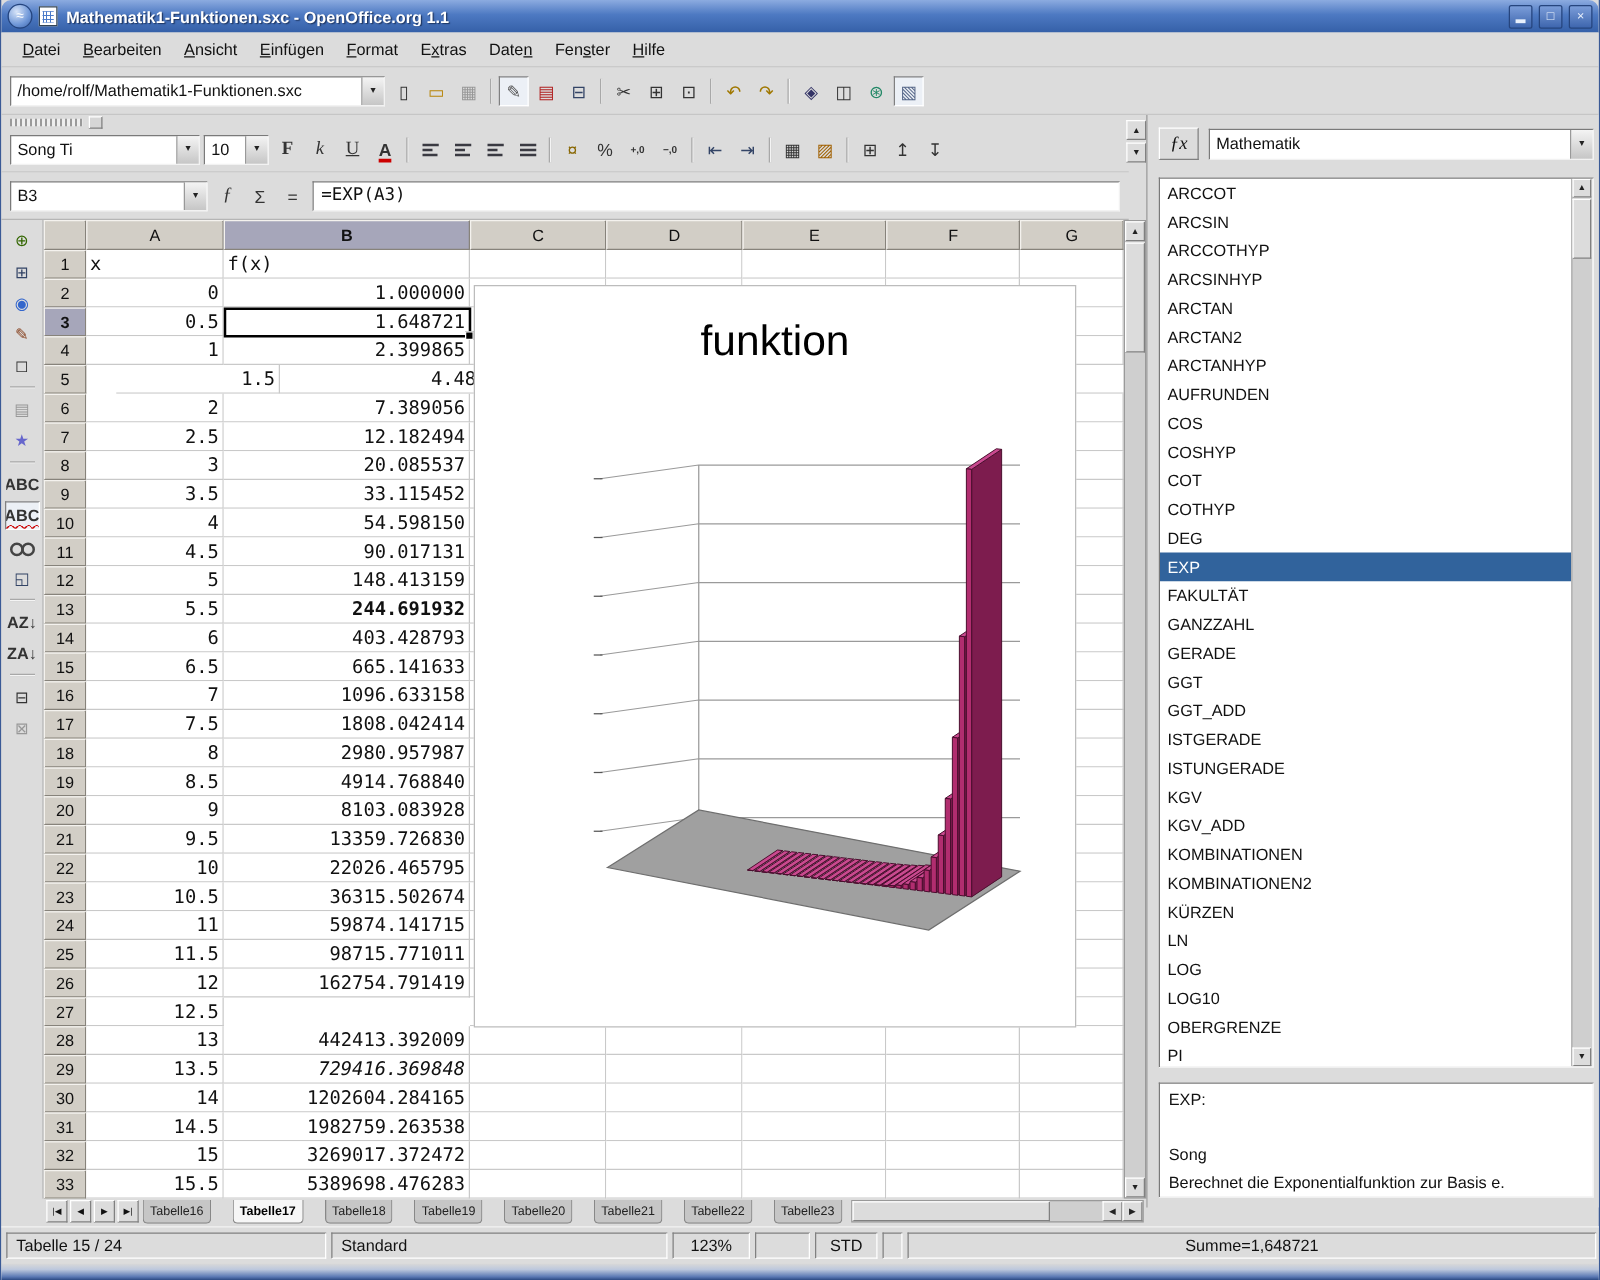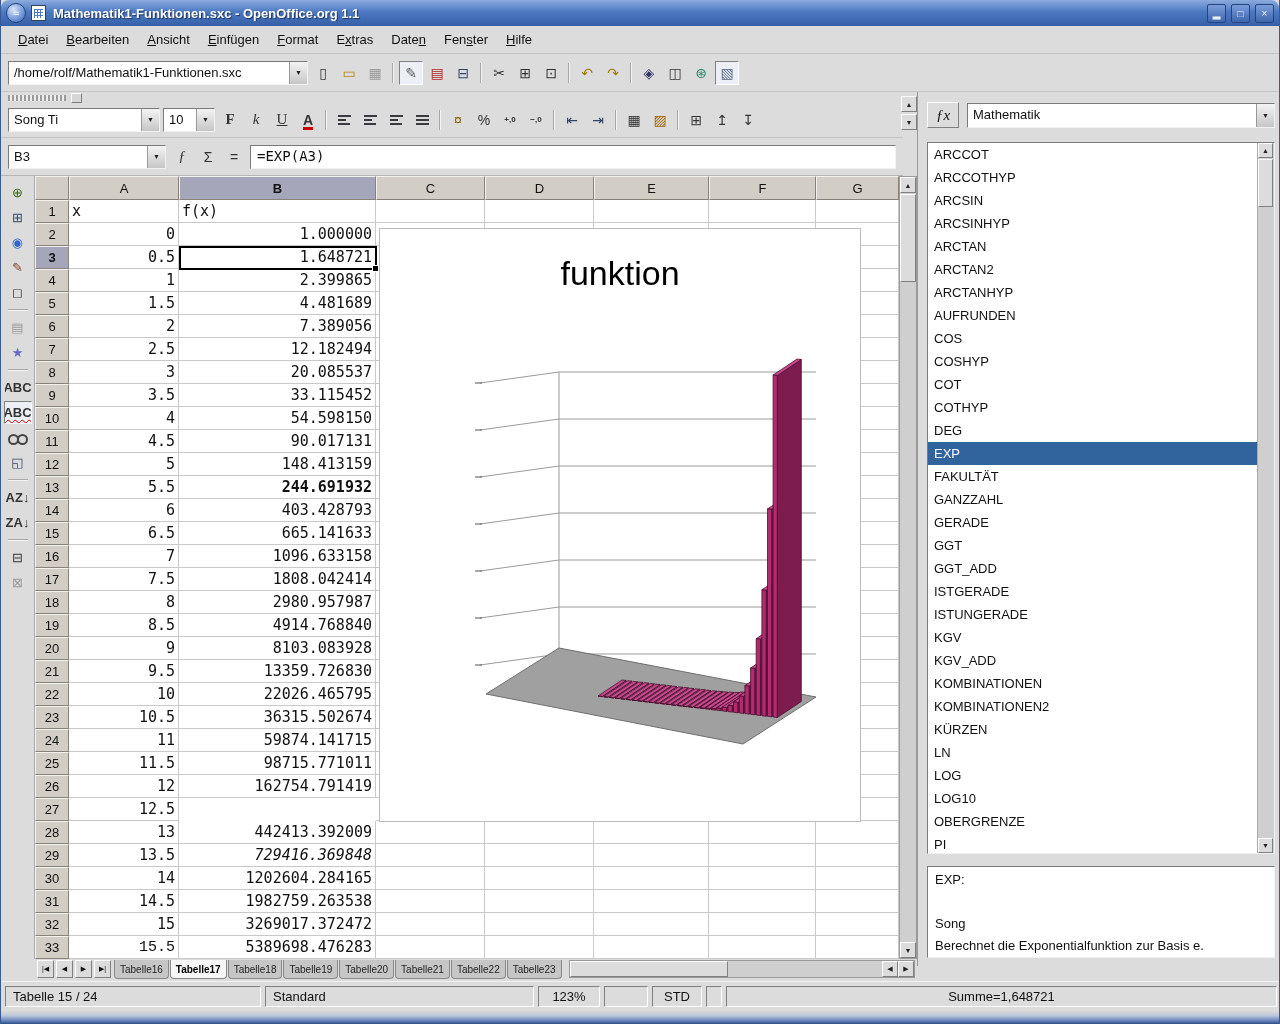--- a/index.html
+++ b/index.html
@@ -362,21 +362,21 @@
           <div class="cell" style="width: 110px;">1</div>
           <div class="cell" style="width: 197px;">2.399865</div>
           <div class="cell" style="width: 109px;"></div>
           <div class="cell" style="width: 109px;"></div>
           <div class="cell" style="width: 115px;"></div>
           <div class="cell" style="width: 107px;"></div>
           <div class="cell" style="width: 83px;"></div>
         </div>
         <div class="grow">
           <div class="rh">5</div>
-          <div class="cell" style="width: 110px;">1.5</div>
+          <div class="cell" style="width: 131px; margin-left: 24px;">1.5</div>
           <div class="cell" style="width: 197px;">4.481689</div>
           <div class="cell" style="width: 109px;"></div>
           <div class="cell" style="width: 109px;"></div>
           <div class="cell" style="width: 115px;"></div>
           <div class="cell" style="width: 107px;"></div>
           <div class="cell" style="width: 83px;"></div>
         </div>
         <div class="grow">
           <div class="rh">6</div>
           <div class="cell" style="width: 110px;">2</div>
@@ -642,21 +642,21 @@
           <div class="cell" style="width: 110px;">15</div>
           <div class="cell" style="width: 197px;">3269017.372472</div>
           <div class="cell" style="width: 109px;"></div>
           <div class="cell" style="width: 109px;"></div>
           <div class="cell" style="width: 115px;"></div>
           <div class="cell" style="width: 107px;"></div>
           <div class="cell" style="width: 83px;"></div>
         </div>
         <div class="grow">
           <div class="rh">33</div>
-          <div class="cell" style="width: 110px; font-family: Liberation Mono, monospace;">15.5</div>
+          <div class="cell" style="width: 110px;">15.5</div>
           <div class="cell" style="width: 197px;">5389698.476283</div>
           <div class="cell" style="width: 109px;"></div>
           <div class="cell" style="width: 109px;"></div>
           <div class="cell" style="width: 115px;"></div>
           <div class="cell" style="width: 107px;"></div>
           <div class="cell" style="width: 83px;"></div>
         </div>
       </div>
 
     <div class="chart-overlay">
@@ -792,22 +792,22 @@
     <div class="panel-top">
       <span class="fx-btn">ƒx</span>
       <div class="combo">
         <span class="val">Mathematik</span>
         <span class="drop">▼</span>
       </div>
     </div>
     <div class="fnlist">
       <div class="fnitems" id="fnitems">
           <div class="fnitem">ARCCOT</div>
+          <div class="fnitem">ARCSIN</div>
           <div class="fnitem">ARCCOTHYP</div>
-          <div class="fnitem">ARCSIN</div>
           <div class="fnitem">ARCSINHYP</div>
           <div class="fnitem">ARCTAN</div>
           <div class="fnitem">ARCTAN2</div>
           <div class="fnitem">ARCTANHYP</div>
           <div class="fnitem">AUFRUNDEN</div>
           <div class="fnitem">COS</div>
           <div class="fnitem">COSHYP</div>
           <div class="fnitem">COT</div>
           <div class="fnitem">COTHYP</div>
           <div class="fnitem">DEG</div>
@@ -845,21 +845,21 @@
   </div>
 
   <div class="tabrow">
     <span class="tabspacer"></span>
     <span class="icons" id="tabnav">
         <span class="navbtn">|◀</span>
         <span class="navbtn">◀</span>
         <span class="navbtn">▶</span>
         <span class="navbtn">▶|</span>
       </span>
-    <span class="icons" id="tabs" style="gap:0;margin-left:3px">
+    <span class="icons" id="tabs" style="gap:16px;margin-left:3px">
         <span class="tab">Tabelle16</span>
         <span class="tab active">Tabelle17</span>
         <span class="tab">Tabelle18</span>
         <span class="tab">Tabelle19</span>
         <span class="tab">Tabelle20</span>
         <span class="tab">Tabelle21</span>
         <span class="tab">Tabelle22</span>
         <span class="tab">Tabelle23</span>
       </span>
     <div class="hscroll">

